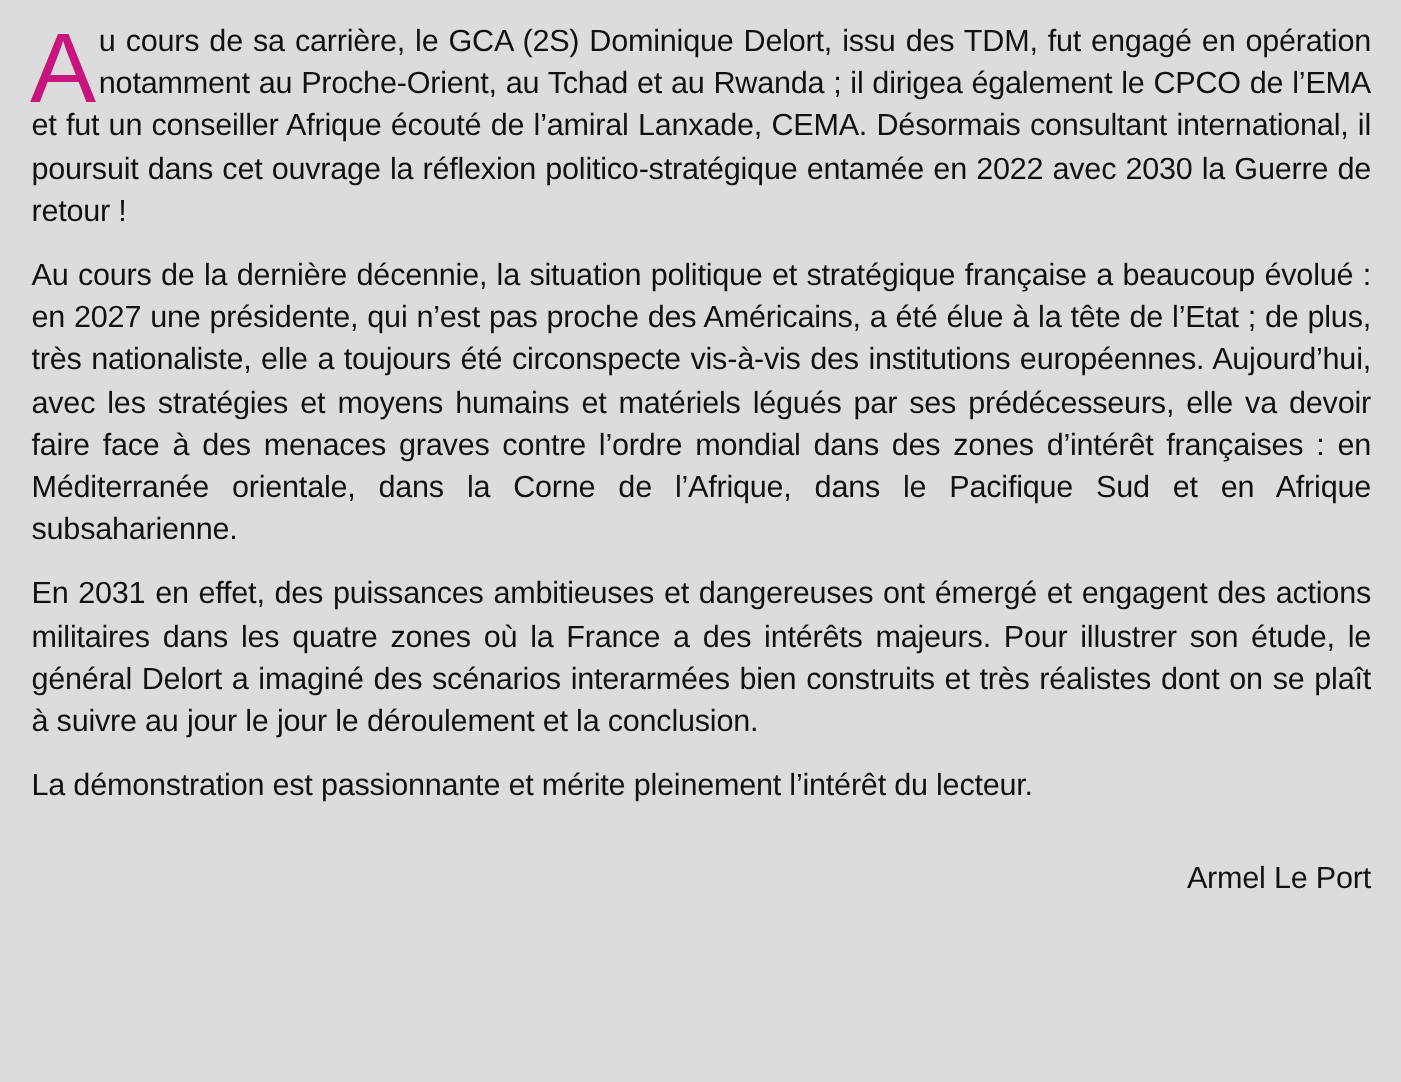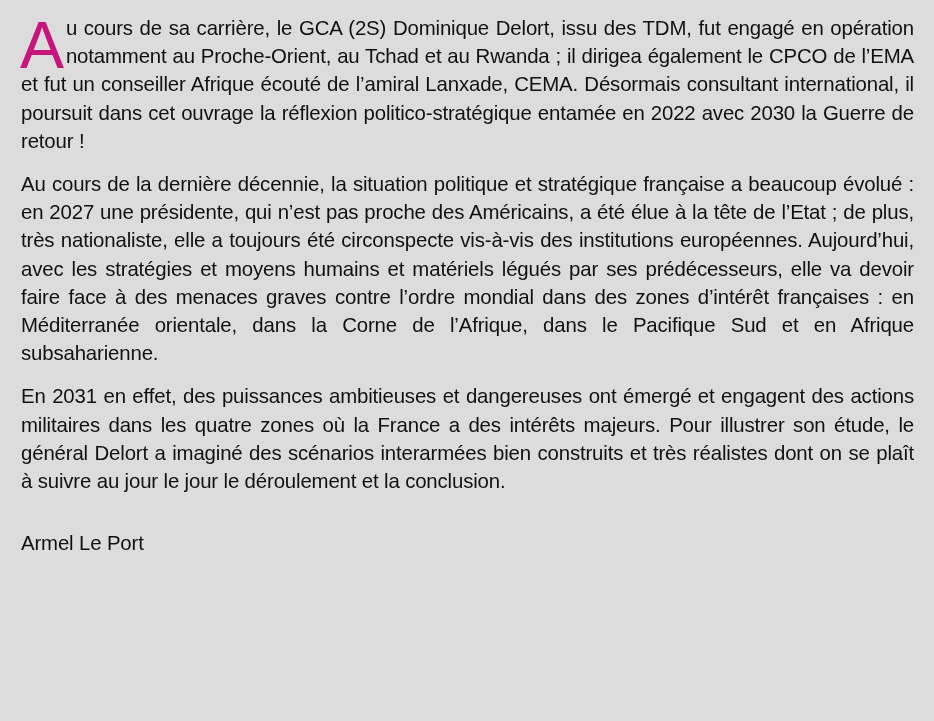--- a/index.html
+++ b/index.html
@@ -25,25 +25,26 @@
   .dropcap {
     float: left;
     font-size: 66px;
     line-height: 50px;
     height: 50px;
     color: #c8157e;
     margin: 6px 2px 0 -1px;
     font-weight: normal;
   }
   .signature {
-    text-align: left;
+    text-align: right;
     margin-top: 34px;
   }
 </style>
 </head>
 <body>
 
 <div class="page">
   <p><span class="dropcap">A</span><span>u cours de sa carrière, le GCA (2S) Dominique Delort, issu des TDM, fut engagé en opération notamment au Proche-Orient, au Tchad et au Rwanda ; il dirigea également le CPCO de l’EMA et fut un conseiller Afrique écouté de l’amiral Lanxade, CEMA. Désormais consultant international, il poursuit dans cet ouvrage la réflexion politico-stratégique entamée en 2022 avec 2030 la Guerre de retour !</span></p>
   <p>Au cours de la dernière décennie, la situation politique et stratégique française a beaucoup évolué : en 2027 une présidente, qui n’est pas proche des Américains, a été élue à la tête de l’Etat ; de plus, très nationaliste, elle a toujours été circonspecte vis-à-vis des institutions européennes. Aujourd’hui, avec les stratégies et moyens humains et matériels légués par ses prédécesseurs, elle va devoir faire face à des menaces graves contre l’ordre mondial dans des zones d’intérêt françaises : en Méditerranée orientale, dans la Corne de l’Afrique, dans le Pacifique Sud et en Afrique subsaharienne.</p>
   <p>En 2031 en effet, des puissances ambitieuses et dangereuses ont émergé et engagent des actions militaires dans les quatre zones où la France a des intérêts majeurs. Pour illustrer son étude, le général Delort a imaginé des scénarios interarmées bien construits et très réalistes dont on se plaît à suivre au jour le jour le déroulement et la conclusion.</p>
+  <p>La démonstration est passionnante et mérite pleinement l’intérêt du lecteur.</p>
   <p class="signature">Armel Le Port</p>
 </div>
 
 </body></html>

